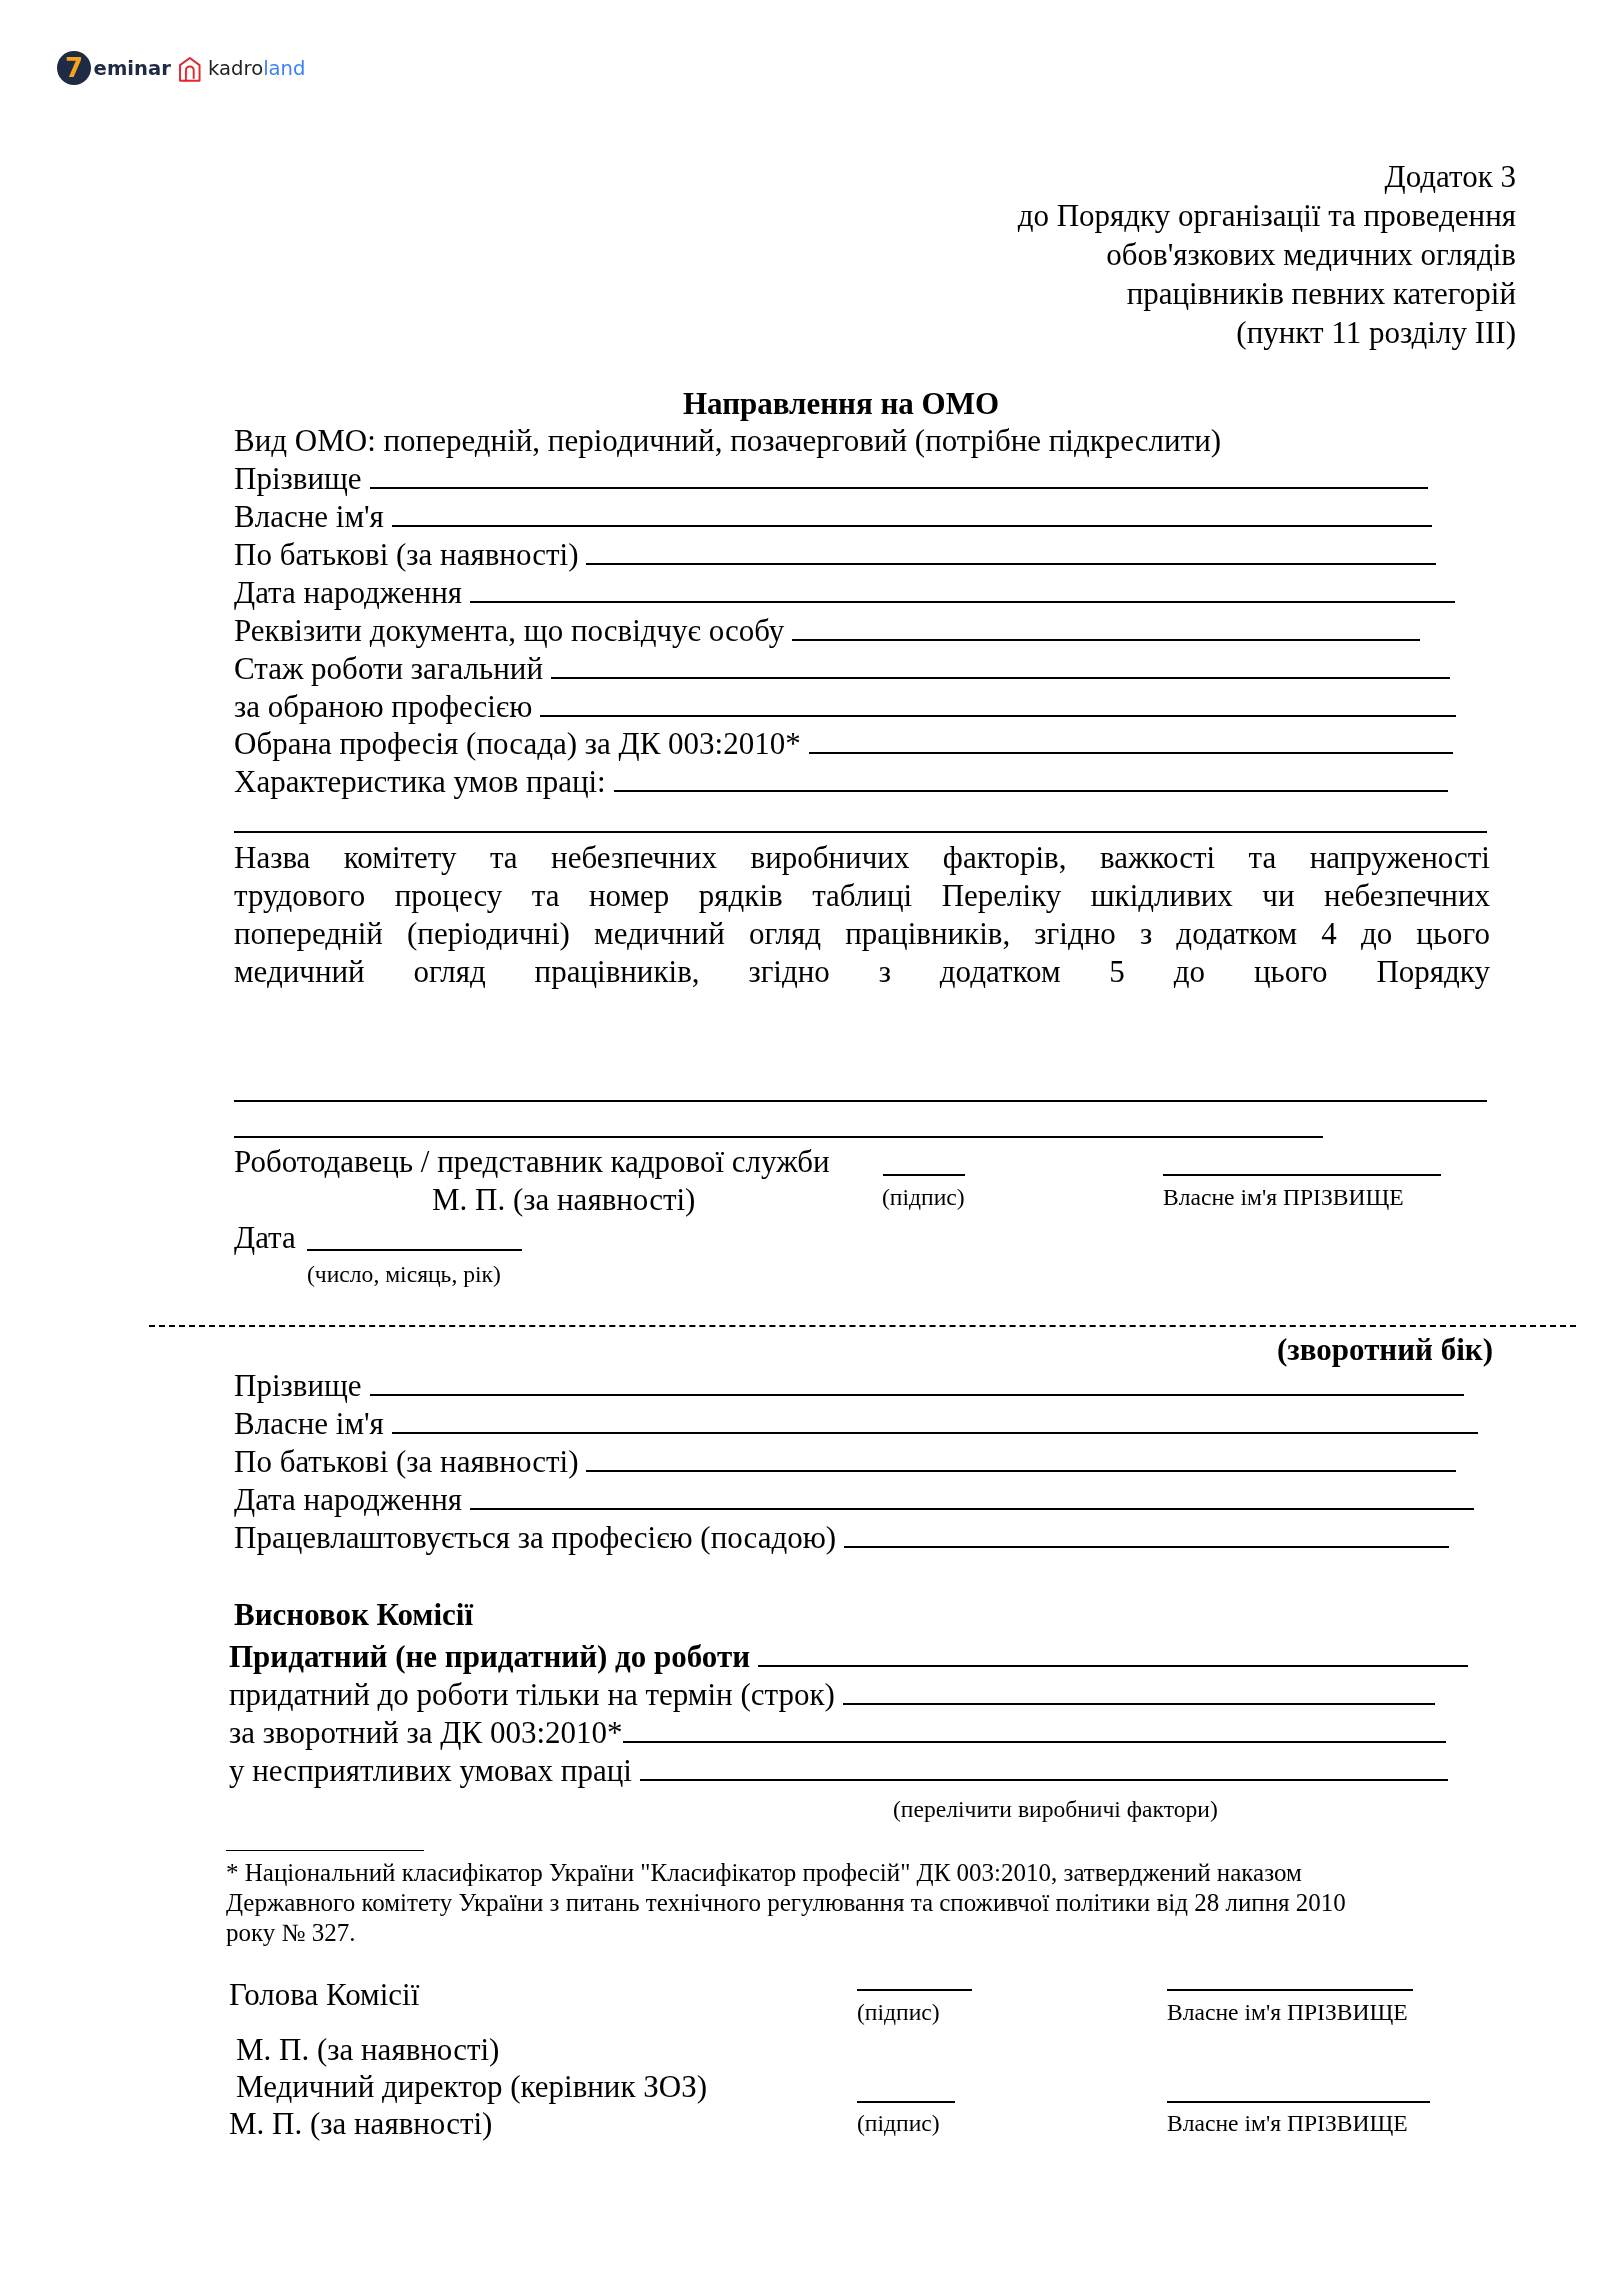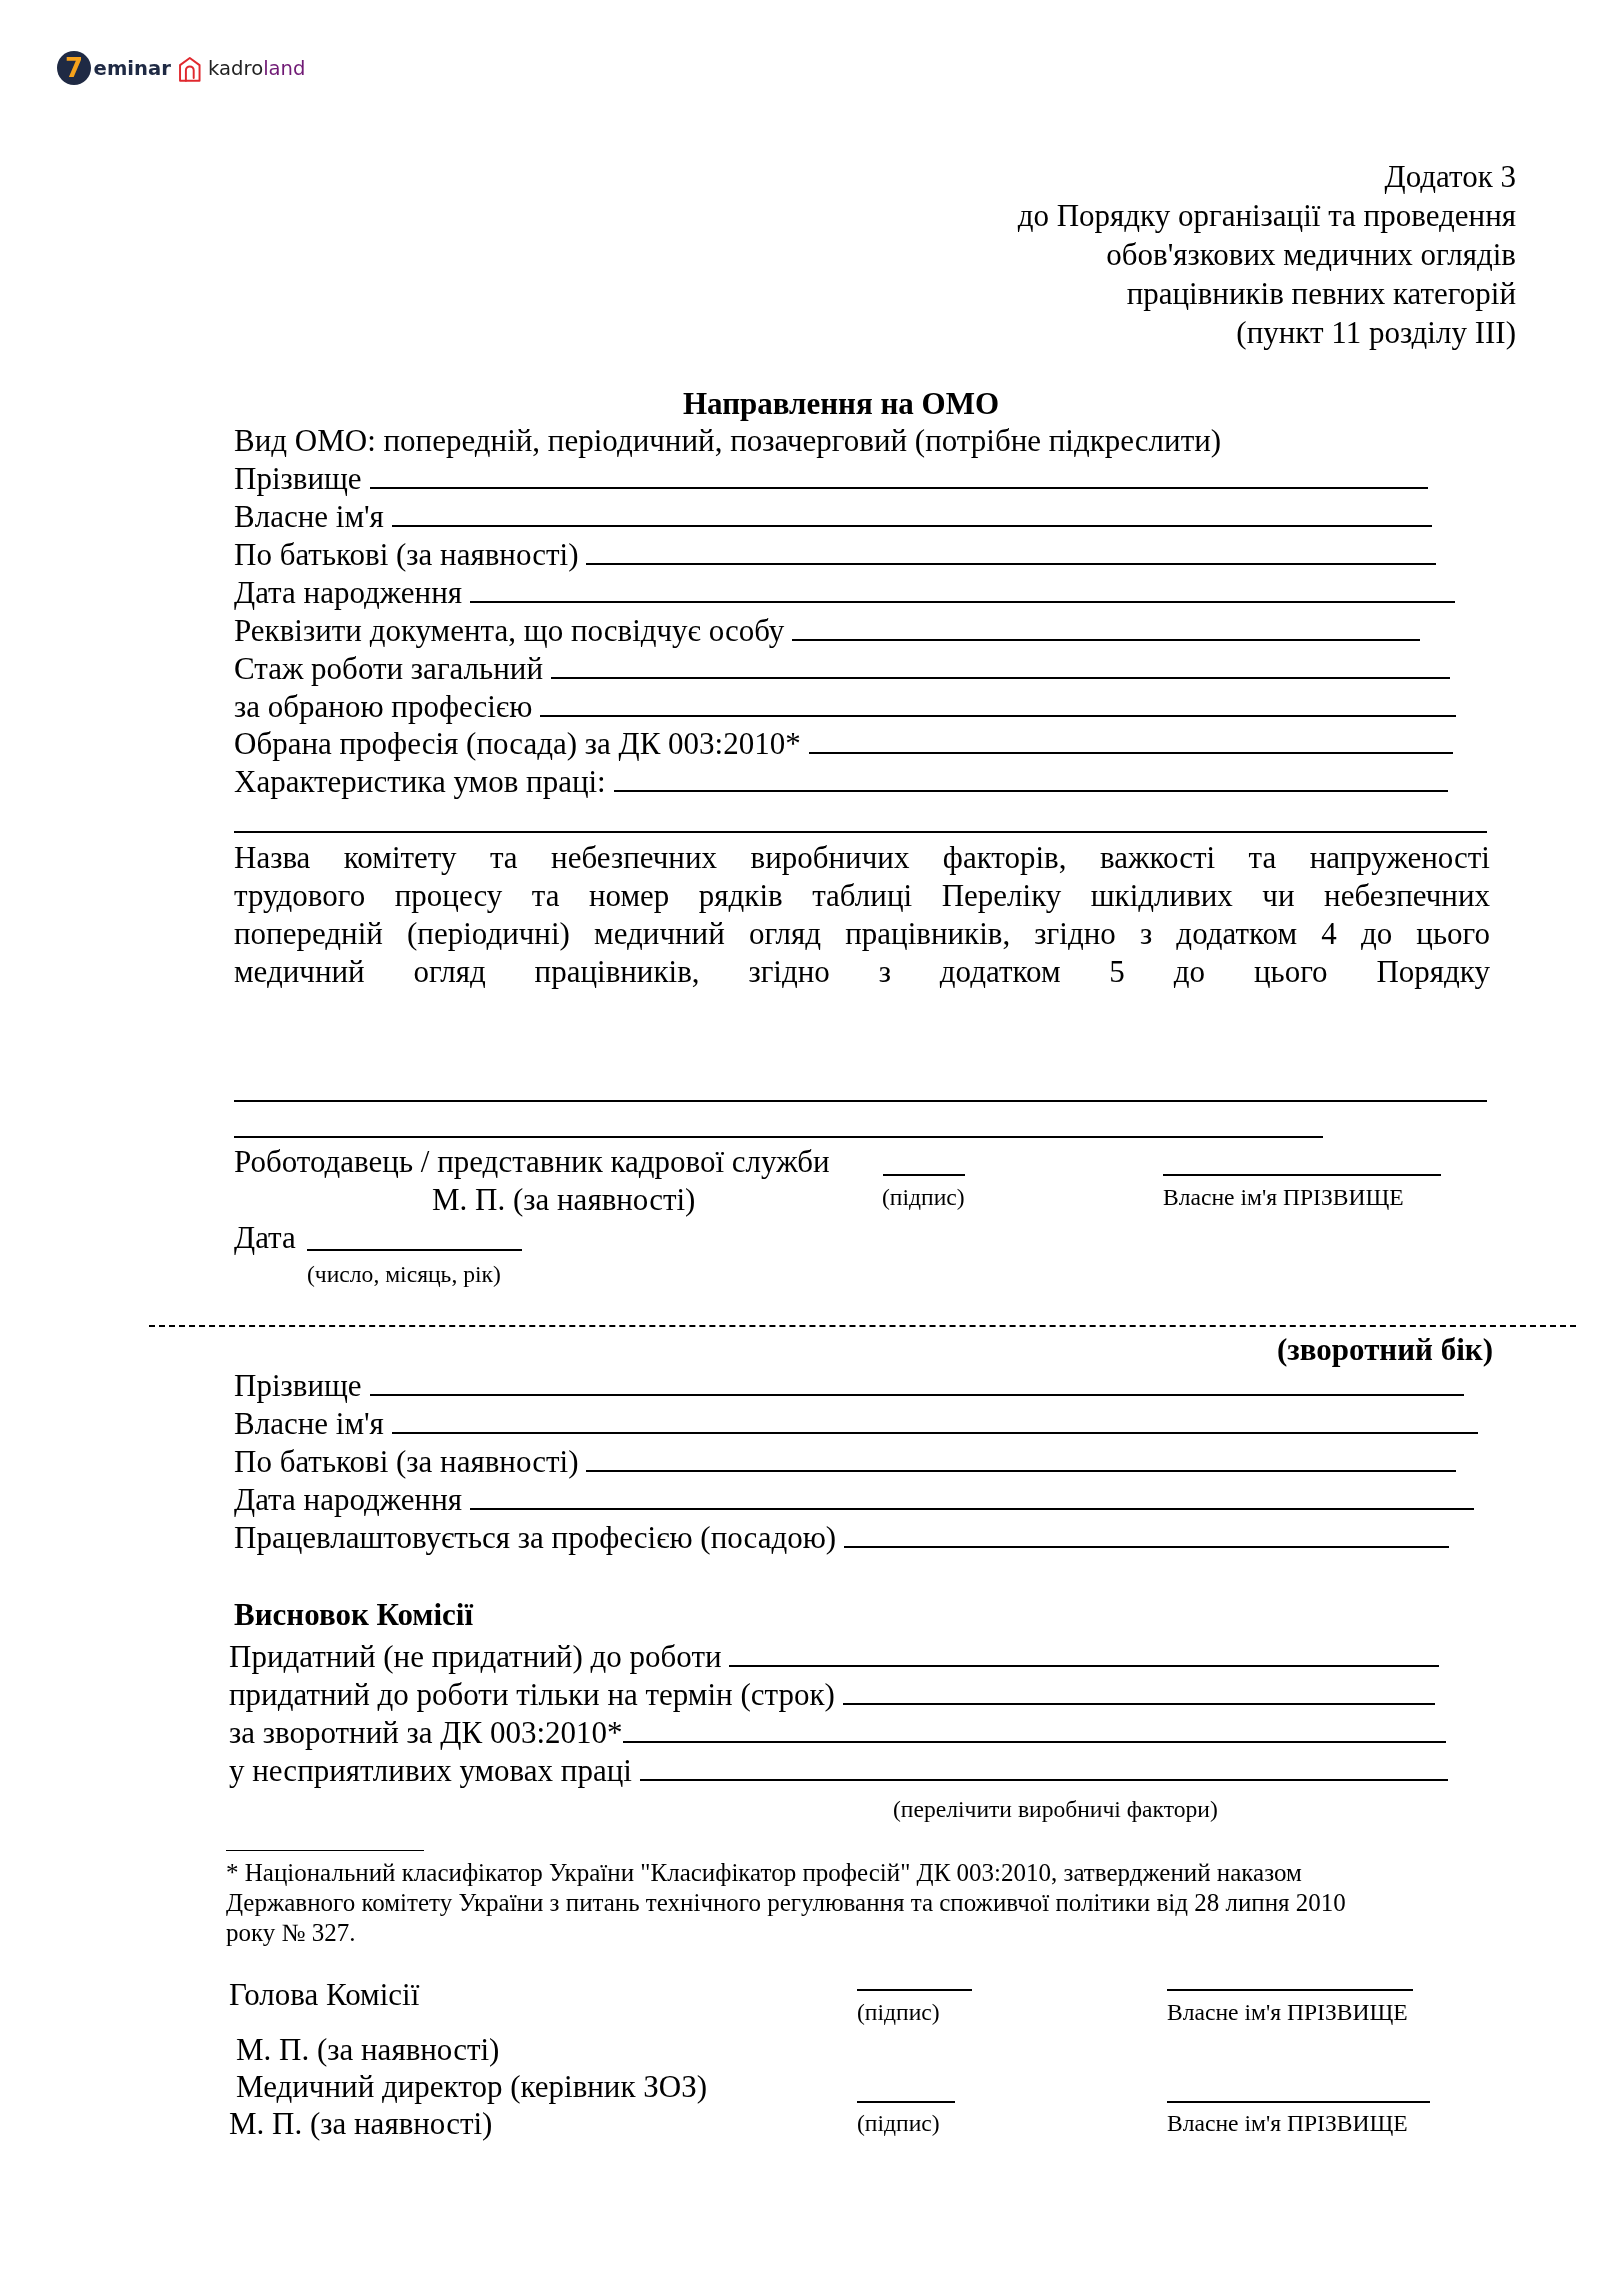--- a/index.html
+++ b/index.html
@@ -16,21 +16,21 @@
   .logo-seminar { position: absolute; left: 57px; top: 51px; height: 34px; display: flex; align-items: center; }
   .seminar-circle { width: 34px; height: 34px; border-radius: 50%; background: #1f2a44;
      color: #f6a21b; font-family: "DejaVu Sans", sans-serif; font-weight: bold; font-size: 26px;
      display: flex; align-items: center; justify-content: center; line-height: 1; }
   .seminar-text { font-family: "DejaVu Sans", sans-serif; font-weight: bold; font-size: 19.6px;
      color: #1f2a44; margin-left: 2.6px; letter-spacing: 0px; }
   .logo-kadro { position: absolute; left: 178px; top: 54px; height: 29px; display: flex; align-items: center; }
   .kadro-icon { width: 23.6px; height: 26px; }
   .kadro-text { font-family: "DejaVu Sans", sans-serif; font-size: 19.6px; margin-left: 6.5px; }
   .kadro-a { color: #222222; }
-  .kadro-b { color: #701a75; }
+  .kadro-b { color: #3b82f6; }
 
   .header-block { position: absolute; right: 107px; top: 157px; text-align: right; }
   .header-block div { font-size: 31px; line-height: 39px; white-space: nowrap; }
 
   .field { position: absolute; left: 234px; font-size: 31px; line-height: 38px; white-space: nowrap; }
   .field .uline { display: inline-block; vertical-align: baseline; border-bottom: 2px solid #000; height: 0; margin-left: 7.9px; }
 
   .para { position: absolute; left: 234px; width: 1256px; font-size: 31px; line-height: 38px;
           text-align: justify; text-align-last: justify; }
 
@@ -127,21 +127,21 @@
   <span>По батькові (за наявності)</span><span class="uline" style="width:870px;"></span>
 </div>
 <div class="field" style="top:1481px;">
   <span>Дата народження</span><span class="uline" style="width:1004px;"></span>
 </div>
 <div class="field" style="top:1519px;">
   <span>Працевлаштовується за професією (посадою)</span><span class="uline" style="width:605px;"></span>
 </div>
 
 <div class="abs t b" style="left:234px; top:1596px;">Висновок Комісії</div>
-<div class="field" style="top:1638px; left:229px;">
+<div class="field" style="top:1638px; left:229px;font-weight:bold;">
   <span>Придатний (не придатний) до роботи</span><span class="uline" style="width:710px;"></span>
 </div>
 <div class="field" style="top:1676px; left:229px;">
   <span>придатний до роботи тільки на термін (строк)</span><span class="uline" style="width:592px;"></span>
 </div>
 <div class="field" style="top:1714px; left:229px;">
   <span>за зворотний за ДК 003:2010*</span><span class="uline" style="width:823px; margin-left:0;"></span>
 </div>
 <div class="field" style="top:1752px; left:229px;">
   <span>у несприятливих умовах праці</span><span class="uline" style="width:808px;"></span>

